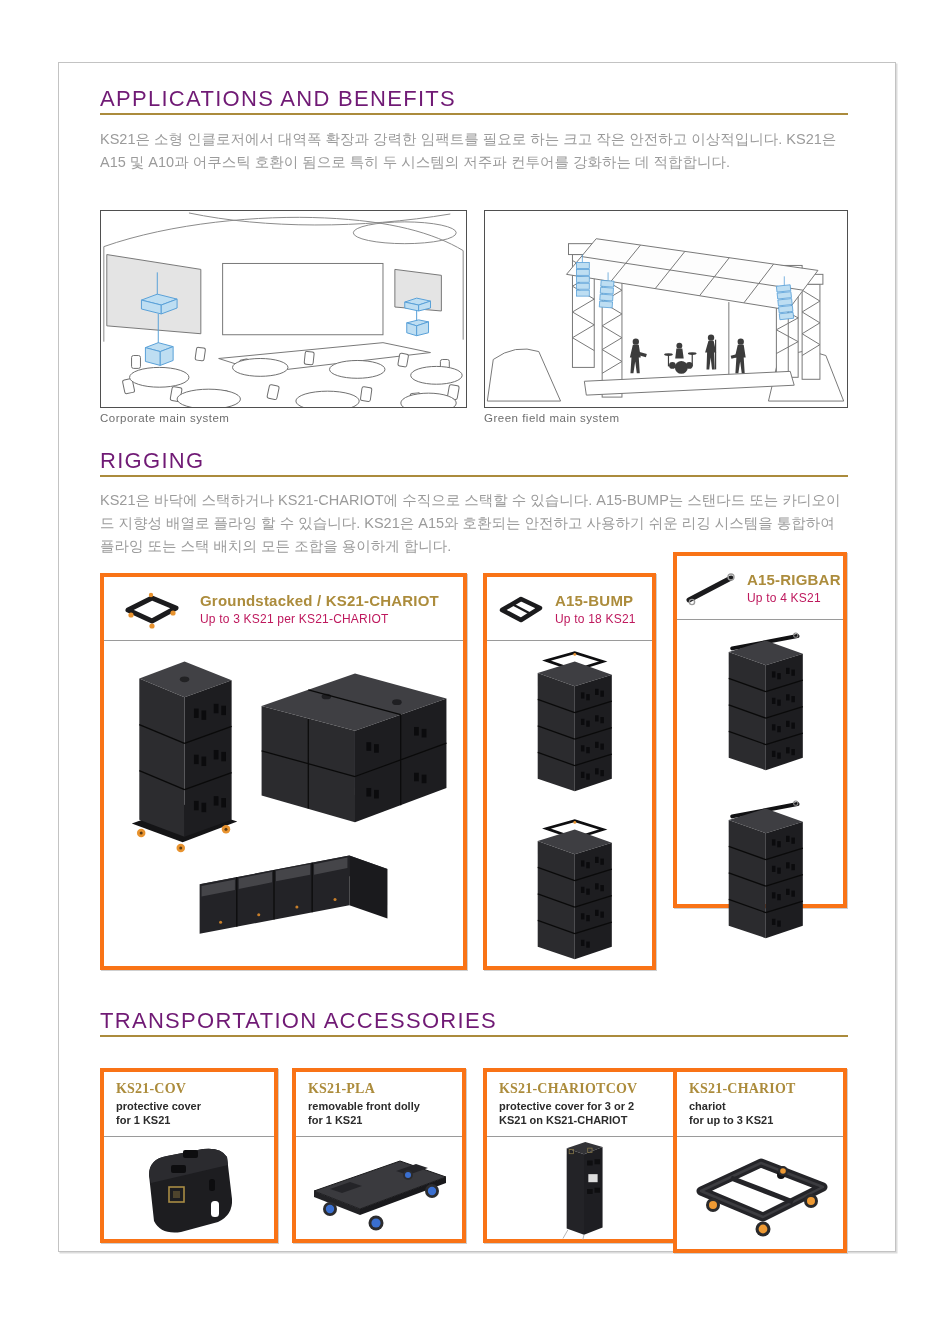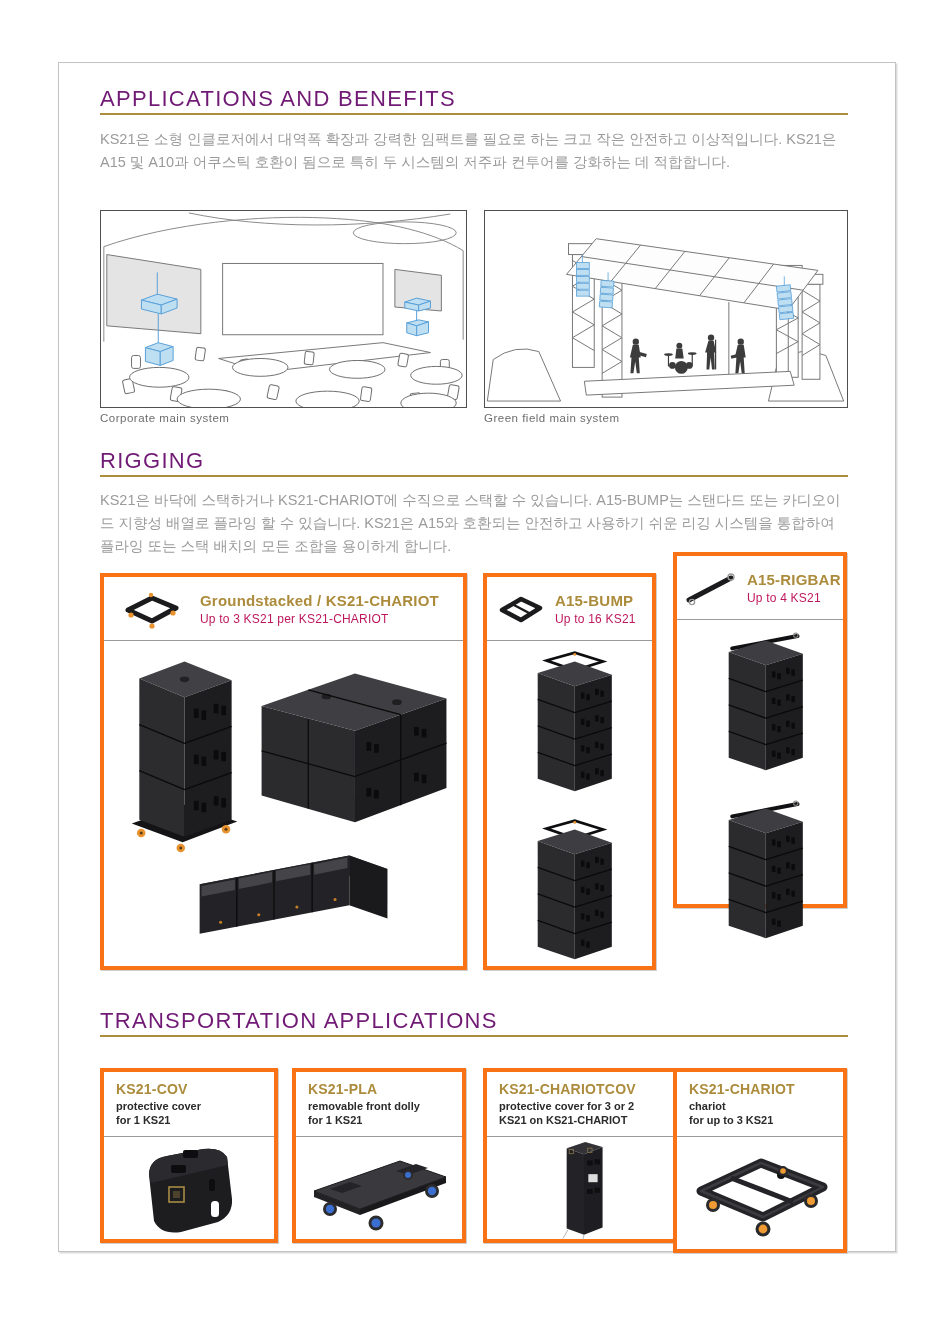--- a/index.html
+++ b/index.html
@@ -20,21 +20,21 @@
                  box-shadow:1px 1px 0 #cfcfcf; }
   .rhead { position:absolute; left:0; top:0; right:0; height:64px; border-bottom:1px solid #9a9a9a;
            display:flex; align-items:center; }
   .ricon { flex:0 0 auto; }
   .rtitle { font-size:15px; font-weight:bold; color:#ac8c3c; letter-spacing:0.2px; }
   .rsub { font-size:12px; font-weight:normal; color:#be185d; margin-top:3px; letter-spacing:0.2px; }
   .rbody { position:absolute; left:0; top:65px; right:0; bottom:0; }
   .render { position:absolute; }
   .ahead { position:absolute; left:0; top:0; right:0; height:65px; border-bottom:1px solid #9a9a9a;
            padding:9px 10px 0 12px; }
-  .atitle { font-size:14px; font-weight:bold; color:#ac8c3c; letter-spacing:0.2px; }
+  .atitle { font-size:14px; font-weight:bold; color:#ac8c3c; letter-spacing:0.2px;font-family:Liberation Serif, serif; }
   .adesc { font-size:11px; font-weight:bold; color:#2b2b2b; line-height:14px; margin-top:2px; }
   .abody { position:absolute; left:0; top:66px; right:0; bottom:0; display:flex;
            align-items:center; justify-content:center; }
 </style>
 </head>
 <body>
 
 <div class="page">
   <div class="frame"></div>
 
@@ -289,21 +289,21 @@
   </div>
 
   <div class="rbox" style="left:483px;top:573px;width:173px;height:397px">
     <div class="rhead" style="padding-left:8px">
       <svg class="ricon" width="52" height="42" viewBox="0 0 52 42">
         <polygon points="7,22 26,11 45,20 26,32" fill="none" stroke="#1b1b1d" stroke-width="4.5" stroke-linejoin="round"></polygon>
         <line x1="17" y1="16" x2="36" y2="26" stroke="#1b1b1d" stroke-width="2.5"></line>
       </svg>
       <div class="rtexts" style="margin-left:8px">
         <div class="rtitle">A15-BUMP</div>
-        <div class="rsub">Up to 16 KS21</div>
+        <div class="rsub">Up to 18 KS21</div>
       </div>
     </div>
     <div class="rbody">
       <svg class="render" style="left:40px;top:8px" width="92" height="150" viewBox="0 0 104 170">
         <polygon points="22,12 54,3 86,13 54,23" fill="none" stroke="#0e0e10" stroke-width="3"></polygon>
         <circle cx="54" cy="5" r="1.6" fill="#e8932f"></circle>
         <polygon points="12,26 54,13 96,28 54,41" fill="#3e3e42"></polygon>
         <polygon points="12,26 54,41 54,160 12,146" fill="#2b2b2e"></polygon>
         <polygon points="54,41 96,28 96,146 54,160" fill="#1d1d20"></polygon>
         <path d="M12,56 L54,71 M54,71 L96,58 M12,86 L54,101 M54,101 L96,88 M12,116 L54,131 M54,131 L96,118" stroke="#0a0a0a" stroke-width="1.4" fill="none"></path>
@@ -412,21 +412,21 @@
             <rect x="67" y="110" width="4" height="7"></rect>
           <rect x="77" y="104" width="4" height="7"></rect>
             <rect x="83" y="106" width="4" height="7"></rect>
           <rect x="61" y="138" width="4" height="7"></rect>
             <rect x="67" y="140" width="4" height="7"></rect>
         </g>
       </svg>
     </div>
   </div>
 
-  <div class="sec-title" style="top:1008px">TRANSPORTATION APPLICATIONS</div>
+  <div class="sec-title" style="top:1008px">TRANSPORTATION ACCESSORIES</div>
   <div class="rule" style="top:1035px"></div>
 
   <div class="abox" style="left:100px;top:1068px;width:178px;height:175px">
     <div class="ahead">
       <div class="atitle">KS21-COV</div>
       <div class="adesc">
         <span style="display:block">protective cover</span>
         <span style="display:block">for 1 KS21</span>
       </div>
     </div>

